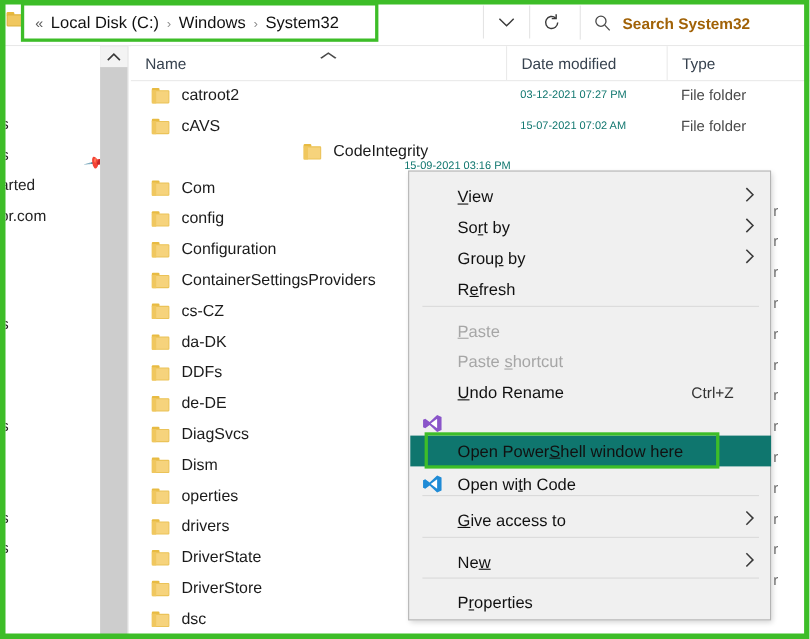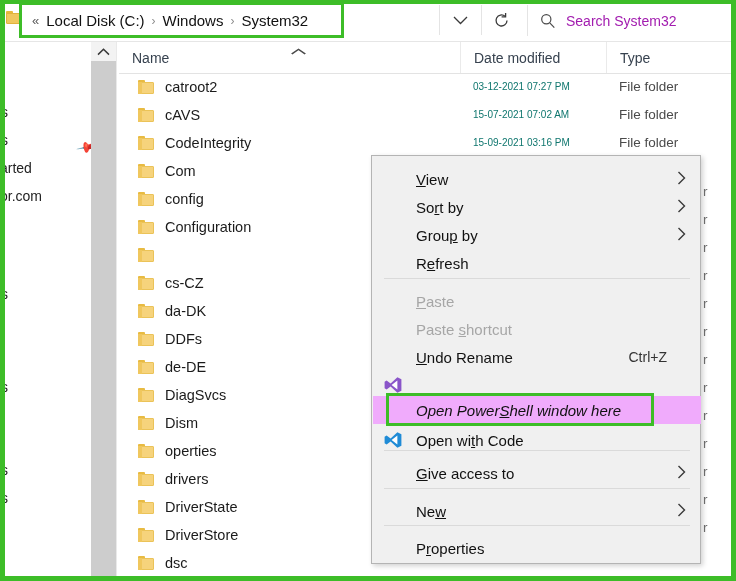--- a/index.html
+++ b/index.html
@@ -95,21 +95,21 @@
   .searchbox {
     position: absolute; left: 527px; top: 5px;
     width: 205px; height: 31px;
     border-left: 1px solid #e4e4e4;
     display: flex; align-items: center;
     padding-left: 12px;
     background: #fff;
   }
   .search-ico { width: 16px; height: 16px; margin-right: 10px; flex: none; }
   .search-text {
-    font-size: 14px; color: #a21caf;
+    font-size: 14px; color: #a16207; font-weight: bold;
   }
 
   
   .colheader {
     position: absolute; left: 119px; top: 42px;
     width: 617px; height: 32px;
     background: #ffffff;
     border-bottom: 1px solid #e3e3e3;
     font-size: 14px; color: #3a4a5a;
   }
@@ -235,22 +235,21 @@
   .mi .mi-accel {
     position: absolute; right: 34px;
     color: #333; font-size: 14px;
   }
   .mi .mi-arrow {
     position: absolute; right: 15px;
     color: #3a3a3a; font-size: 15px;
   }
   .mi.disabled .mi-label { color: #a6a6a6; }
   .mi.highlight {
-    background: #f0abfc;
-    font-style: italic;
+    background: #0f766e;
   }
   .sep {
     position: absolute; left: 12px;
     width: 306px; height: 1px;
     background: #dadada;
   }
   .hl-psmenu {
     position: absolute; left: 386px; top: 393px;
     width: 268px; height: 33px;
     border: 3px solid #3dbd28;
@@ -364,21 +363,21 @@
           <span class="folder-ico">
             <span class="ftab"></span>
             <span class="fbody"></span>
             <span class="fleft"></span>
           </span>
           <span>cAVS</span>
         </div>
         <div class="cell-date">15-07-2021 07:02 AM</div>
         <div class="cell-type">File folder</div>
       </div>
-      <div class="row" style="top: 56px;">
+      <div class="row" style="top: 56px; flex-direction: column;">
         <div class="cell-name">
           <span class="folder-ico">
             <span class="ftab"></span>
             <span class="fbody"></span>
             <span class="fleft"></span>
           </span>
           <span>CodeIntegrity</span>
         </div>
         <div class="cell-date">15-09-2021 03:16 PM</div>
         <div class="cell-type">File folder</div>
@@ -419,20 +418,21 @@
         <div class="cell-date"></div>
         <div class="cell-type"></div>
       </div>
       <div class="row" style="top: 168px;">
         <div class="cell-name">
           <span class="folder-ico">
             <span class="ftab"></span>
             <span class="fbody"></span>
             <span class="fleft"></span>
           </span>
+          <span>ContainerSettingsProviders</span>
         </div>
         <div class="cell-date"></div>
         <div class="cell-type"></div>
       </div>
       <div class="row" style="top: 196px;">
         <div class="cell-name">
           <span class="folder-ico">
             <span class="ftab"></span>
             <span class="fbody"></span>
             <span class="fleft"></span>

